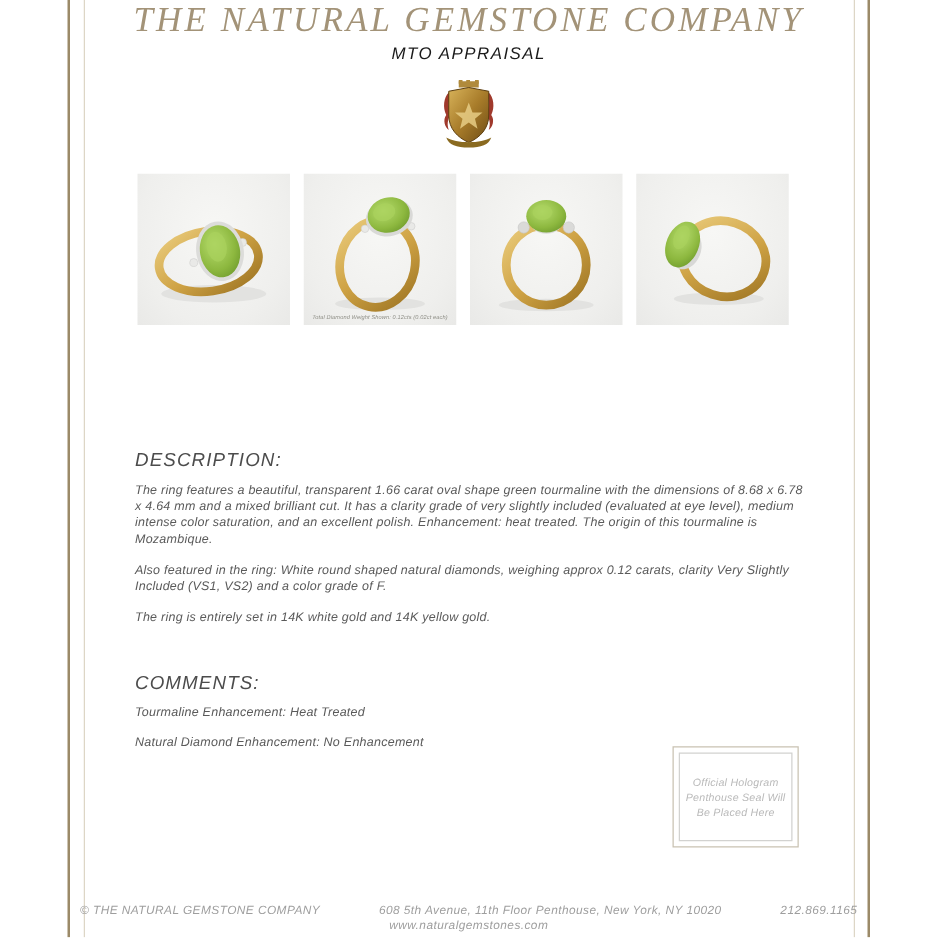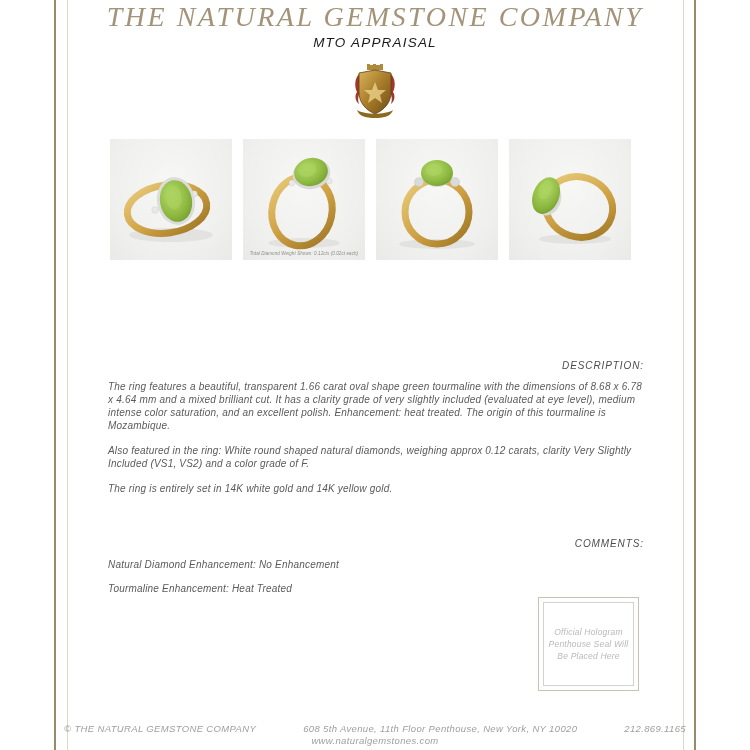--- a/index.html
+++ b/index.html
@@ -36,28 +36,28 @@
     font-size:4.5px;color:#8e8e86;letter-spacing:.1px;
   }
 
   .appid{
     position:absolute;top:277px;left:110px;width:521px;text-align:right;
     font-size:11.5px;color:#8c8c8c;letter-spacing:.6px;
   }
   .appid .val{margin-left:4px;}
 
   .textblock{position:absolute;left:108px;width:536px;color:#5a5a5a;}
-  .sec-heading{font-size:10px;color:#4c4c4c;letter-spacing:.9px;margin:0 0 9px 0;font-weight:400;text-align:right;}
+  .sec-heading{font-size:15px;color:#4c4c4c;letter-spacing:.9px;margin:0 0 9px 0;font-weight:400;}
   .textblock p{font-size:10px;line-height:13px;letter-spacing:.2px;margin:0 0 12px 0;}
   .desc{top:360px;}
   .cmts{top:538px;}
   .cmts p{margin:0 0 11px 0;}
 
   .holo{
-    position:absolute;left:538px;top:597px;width:101px;height:94px;
+    position:absolute;left:538px;top:597px;width:101px;height:81px;
     border:1px solid #c9c2b2;background:#ffffff;box-sizing:border-box;padding:4px;
   }
   .holo-inner{
     width:100%;height:100%;box-sizing:border-box;border:1px solid #d2d2d0;
     display:flex;flex-direction:column;align-items:center;justify-content:center;
     font-size:8.5px;line-height:12px;color:#b9b9b9;text-align:center;letter-spacing:.2px;
   }
 
   .footer{
     position:absolute;left:0;right:0;top:723px;text-align:center;
@@ -206,22 +206,22 @@
 
   <div class="textblock desc">
     <h2 class="sec-heading">DESCRIPTION:</h2>
     <p>The ring features a beautiful, transparent 1.66 carat oval shape green tourmaline with the dimensions of 8.68 x 6.78 x 4.64 mm and a mixed brilliant cut. It has a clarity grade of very slightly included (evaluated at eye level), medium intense color saturation, and an excellent polish. Enhancement: heat treated. The origin of this tourmaline is Mozambique.</p>
     <p>Also featured in the ring: White round shaped natural diamonds, weighing approx 0.12 carats, clarity Very Slightly Included (VS1, VS2) and a color grade of F.</p>
     <p>The ring is entirely set in 14K white gold and 14K yellow gold.</p>
   </div>
 
   <div class="textblock cmts">
     <h2 class="sec-heading">COMMENTS:</h2>
+    <p>Tourmaline Enhancement: Heat Treated</p>
     <p>Natural Diamond Enhancement: No Enhancement</p>
-    <p>Tourmaline Enhancement: Heat Treated</p>
   </div>
 
   <div class="holo">
     <div class="holo-inner">
       <span>Official Hologram</span>
       <span>Penthouse Seal Will</span>
       <span>Be Placed Here</span>
     </div>
   </div>
 

